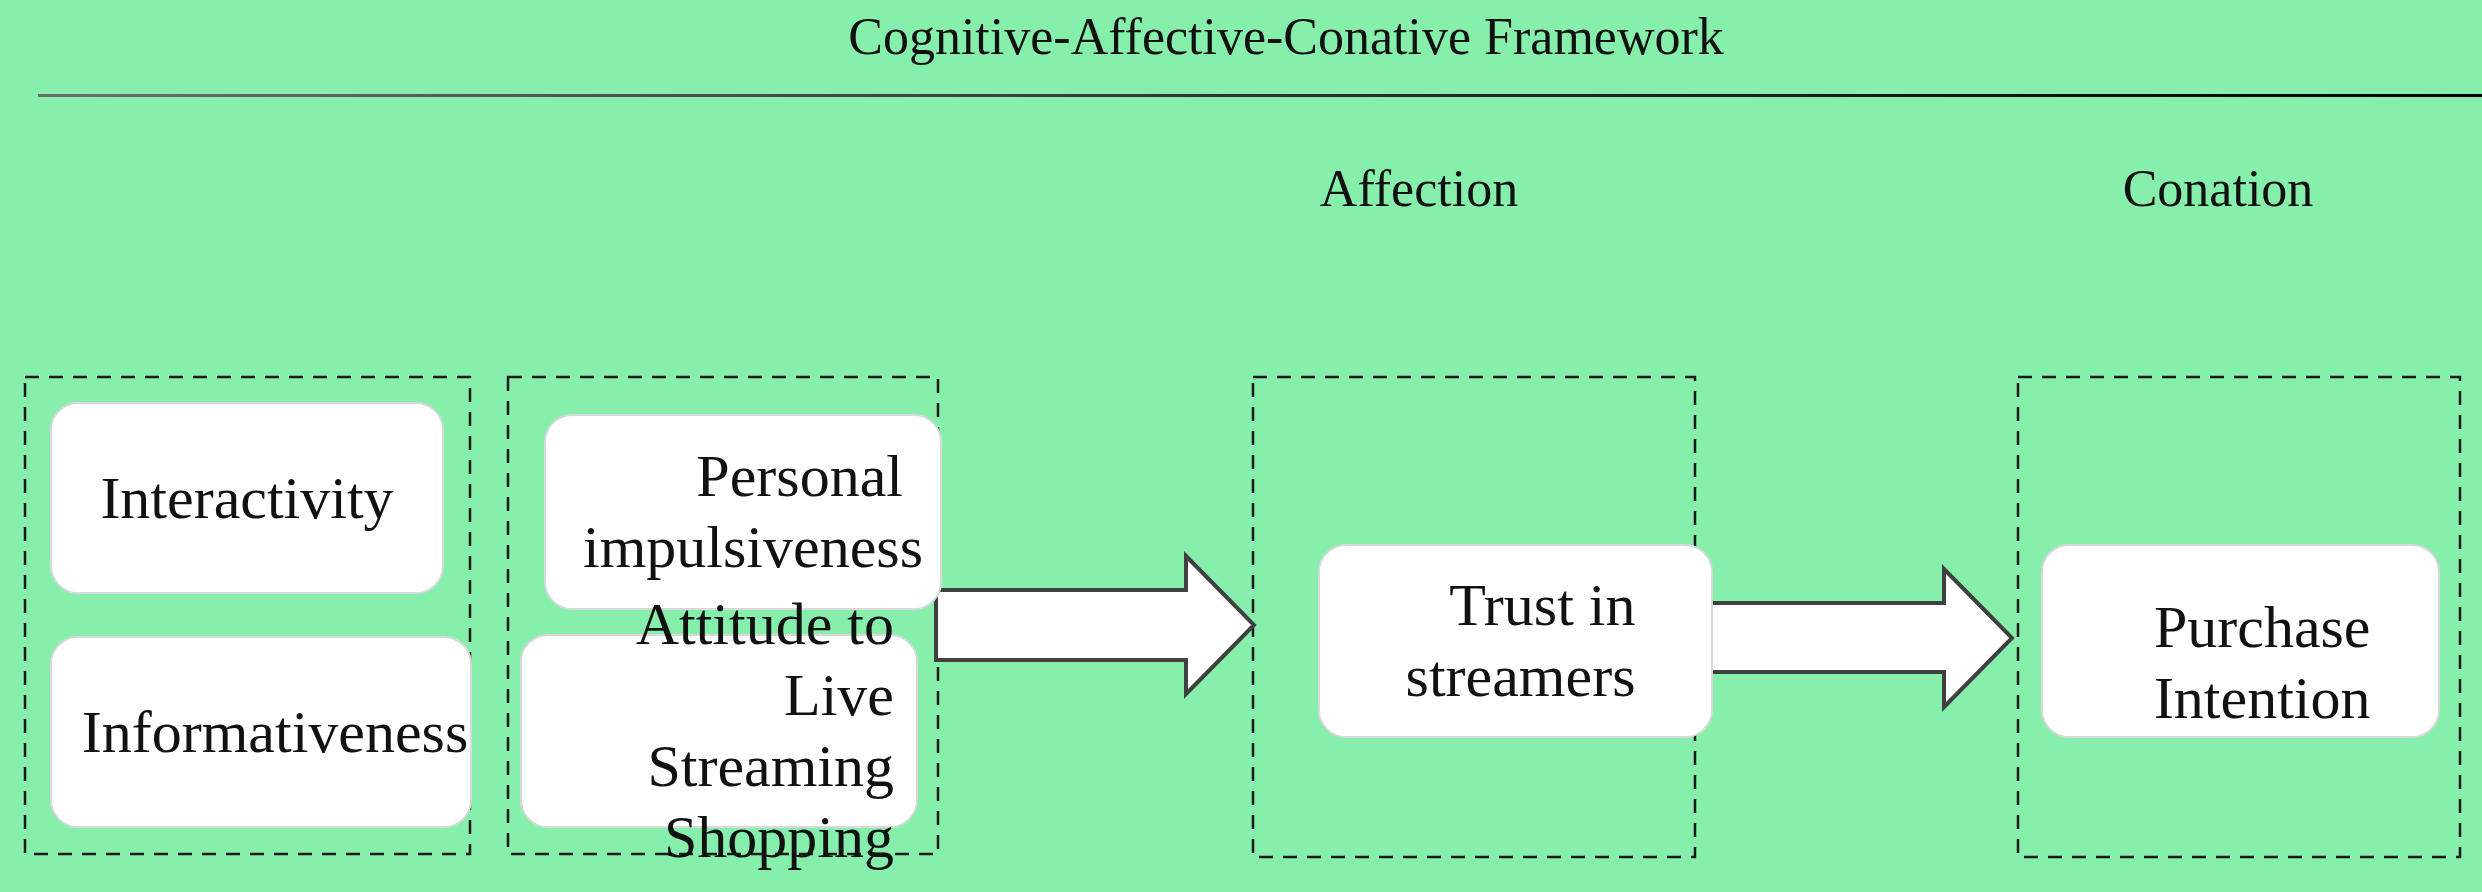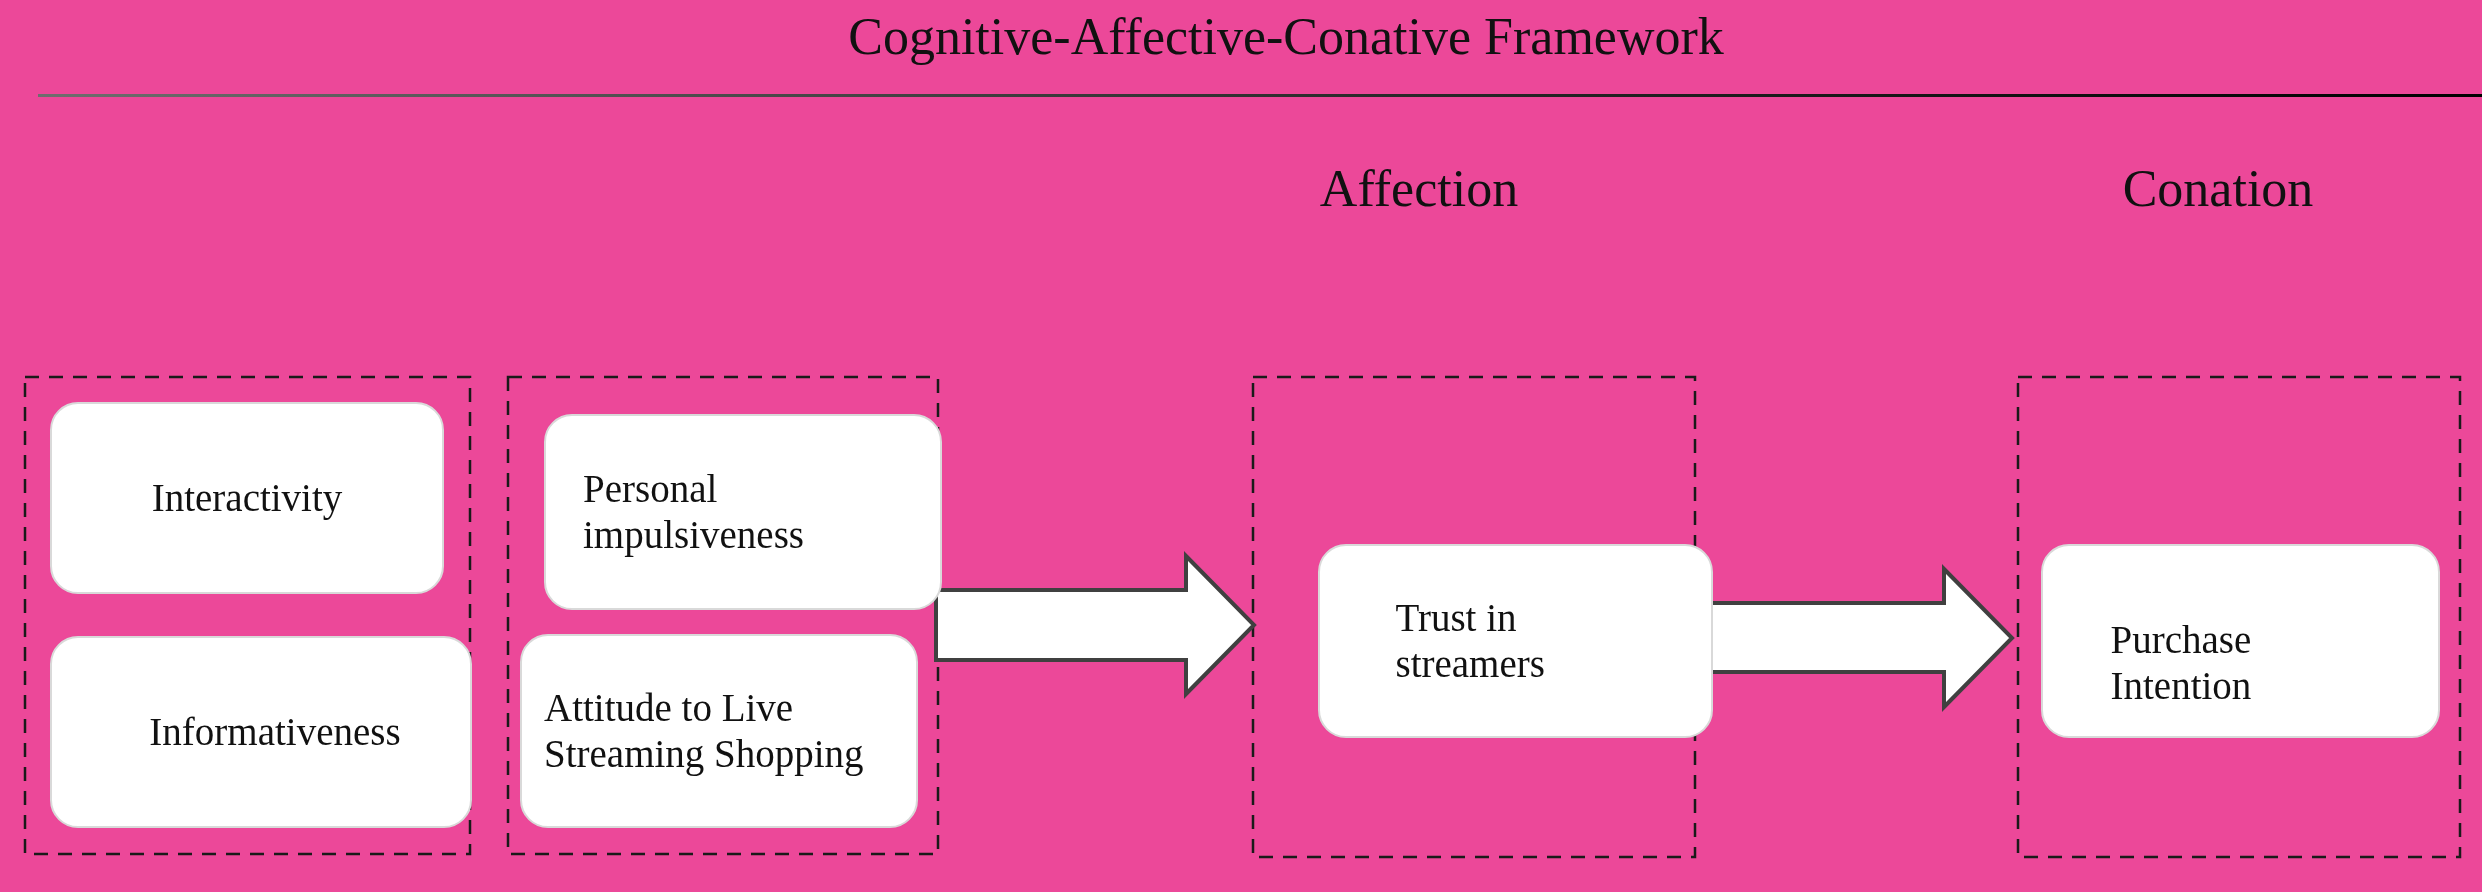--- a/index.html
+++ b/index.html
@@ -4,21 +4,21 @@
 <style>
   html, body {
     margin: 0;
     padding: 0;
     background: #ffffff;
   }
   #canvas {
     position: relative;
     width: 2482px;
     height: 892px;
-    background: #ec4899;
+    background: #86efac;
     font-family: "Liberation Serif", "DejaVu Serif", serif;
     color: #111111;
     overflow: hidden;
   }
   .title {
     position: absolute;
     top: 6px;
     left: 1286px;
     transform: translateX(-50%);
     font-size: 52px;
@@ -55,22 +55,22 @@
     height: 892px;
   }
   .construct {
     position: absolute;
     background: #ffffff;
     border: 2px solid #d9d9d9;
     border-radius: 28px;
     display: flex;
     align-items: center;
     justify-content: center;
-    text-align: left;
-    font-size: 39px;
+    text-align: right;
+    font-size: 60px;
     line-height: 1.18;
     color: #111111;
   }
   .construct span { display: inline-block; }
 
   #box-interactivity        { left: 50px;   top: 402px; width: 390px; height: 188px; }
   #box-informativeness      { left: 50px;   top: 636px; width: 390px; height: 188px; padding-left: 28px; }
   #box-personal-impulsiveness { left: 544px; top: 414px; width: 394px; height: 192px; }
   #box-personal-impulsiveness span { max-width: 320px; }
   #box-attitude             { left: 520px;  top: 634px; width: 394px; height: 190px; }

